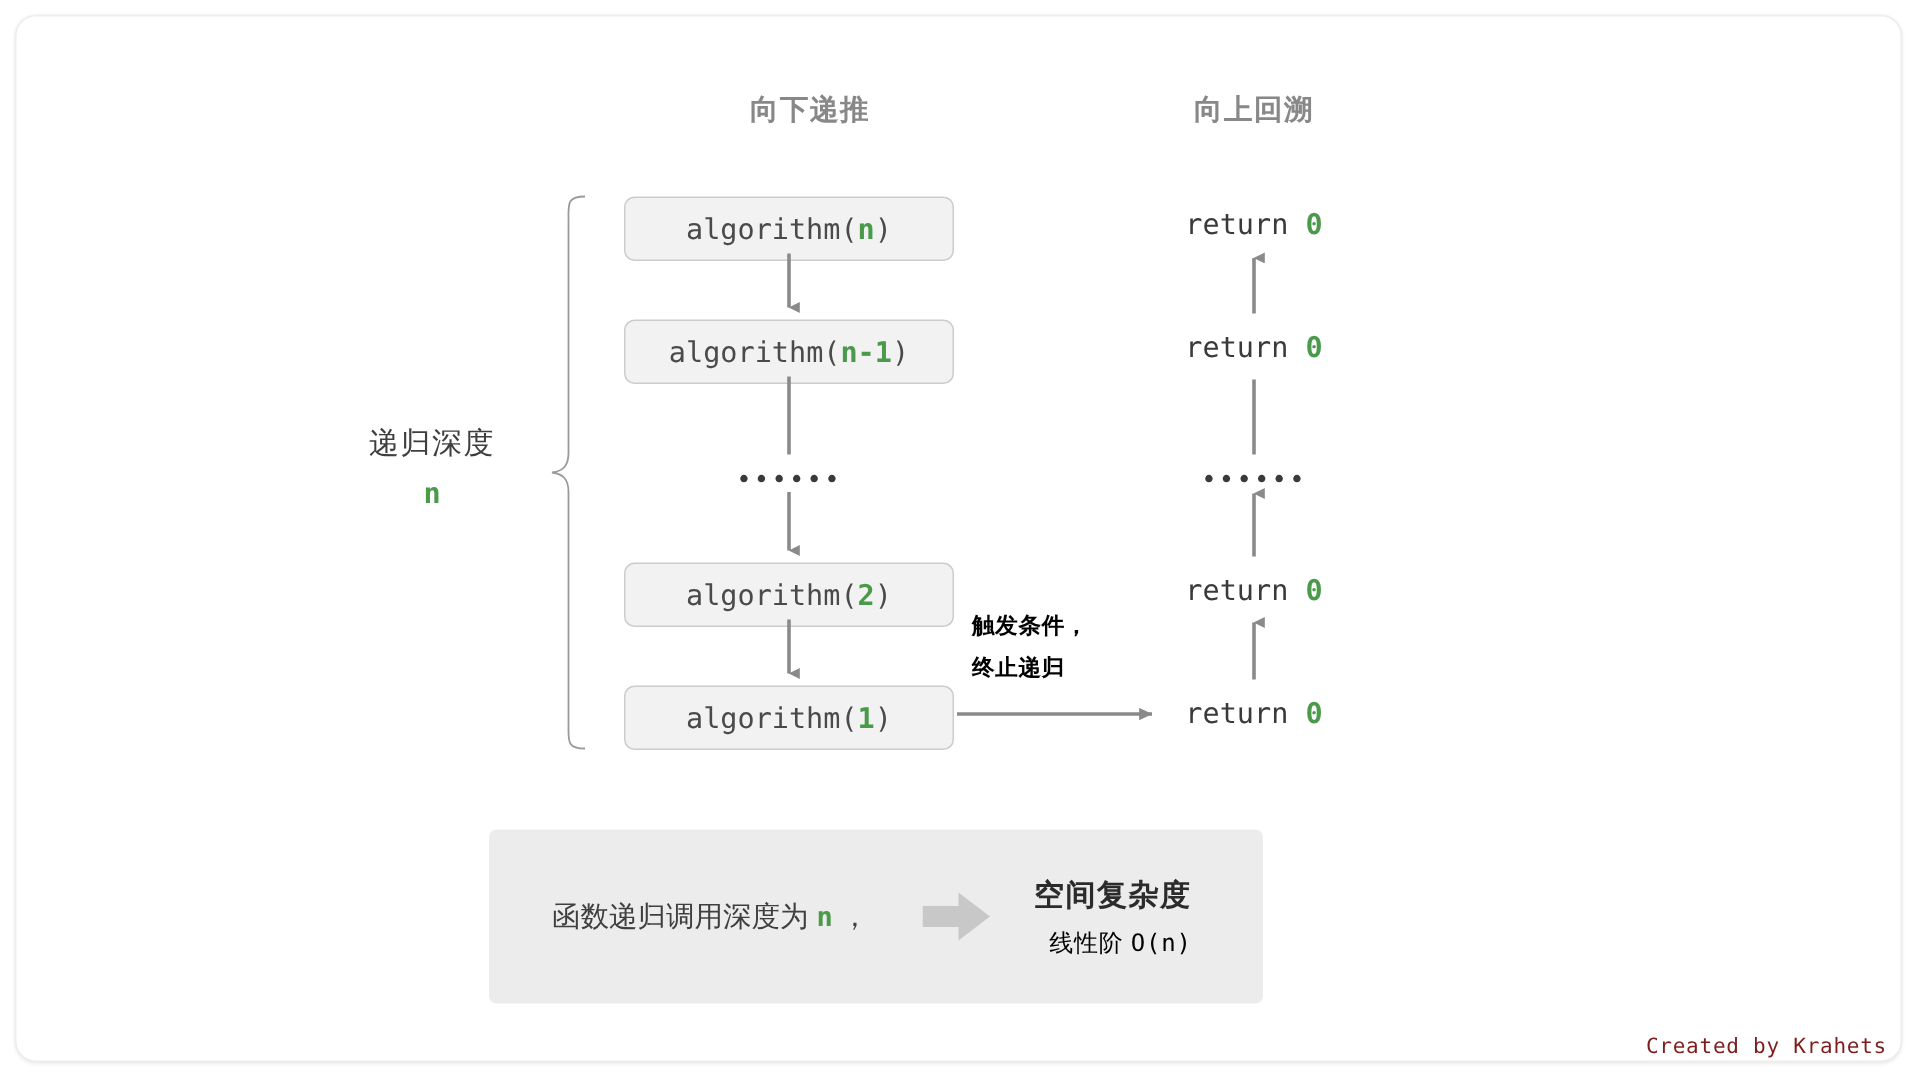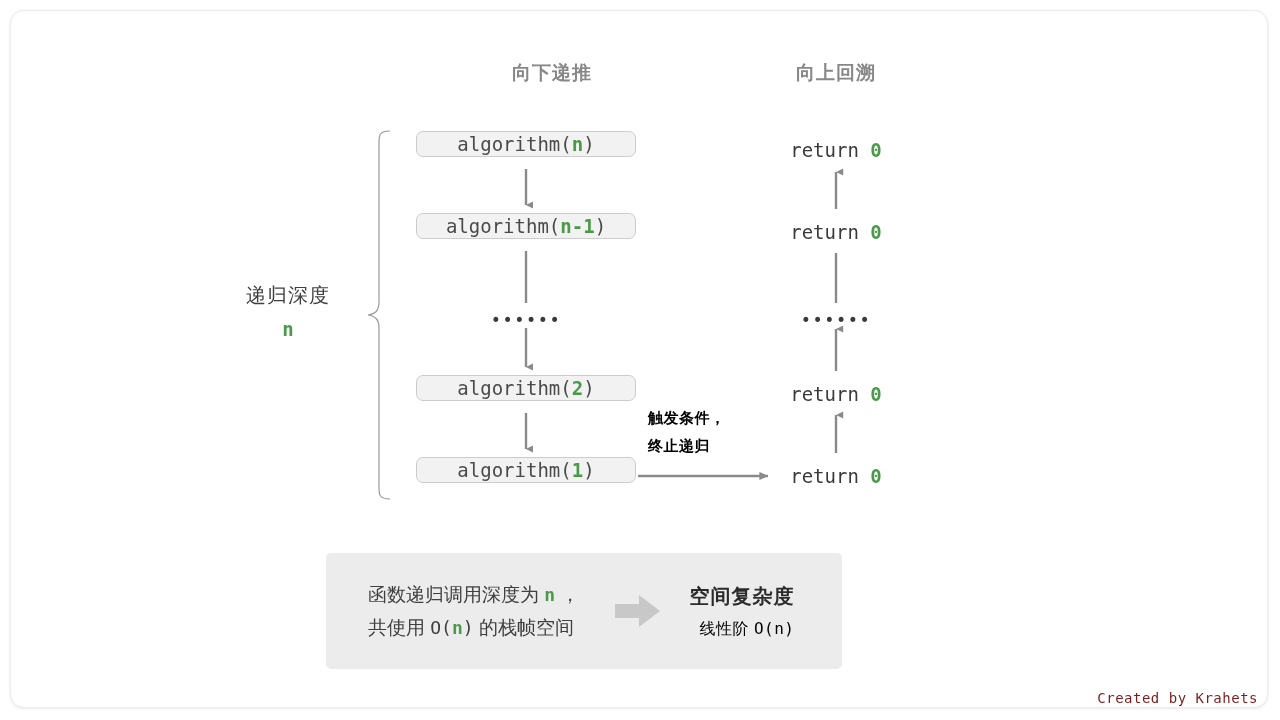--- a/index.html
+++ b/index.html
@@ -38,21 +38,21 @@
   
   .col-heading {
     position: absolute;
     font-size: 19px;
     font-weight: bold;
     color: #888888;
     letter-spacing: 1px;
     white-space: nowrap;
     transform: translateX(-50%);
   }
-  #heading-down  { left: 552px; top: 60px; }
+  #heading-down  { left: 540px; top: 60px; }
   #heading-up    { left: 836px; top: 60px; font-family: Liberation Serif, serif; }
 
   
   #depth-label {
     position: absolute;
     left: 288px;
     top: 282px;
     transform: translateX(-50%);
     text-align: center;
     white-space: nowrap;
@@ -79,21 +79,21 @@
     top: 130px;
     width: 26px;
     height: 370px;
   }
 
   
   .call-box {
     position: absolute;
     left: 416px;
     width: 220px;
-    height: 26px;
+    height: 43px;
     box-sizing: border-box;
     background: #f2f2f2;
     border: 1px solid #cccccc;
     border-radius: 7px;
     display: flex;
     align-items: center;
     justify-content: center;
     font-family: "DejaVu Sans Mono", "Liberation Mono", monospace;
     font-size: 19px;
     color: #4a4a4a;
@@ -323,21 +323,20 @@
   </svg>
 
   <div id="trigger-note">
     <div>触发条件，</div>
     <div>终止递归</div>
   </div>
 
   <div id="summary">
     <div id="summary-left">
       <div><span>函数递归调用深度为 </span><span class="gn">n</span><span> ，</span></div>
-      <div><span>共使用 </span><span class="mono">O(</span><span class="gn">n</span><span class="mono">)</span><span> 的栈帧空间</span></div>
     </div>
 
     <div id="summary-arrow">
       <svg width="46" height="34" viewBox="0 0 46 34">
         <path d="M 0 10 L 24 10 L 24 1 L 45 17 L 24 33 L 24 24 L 0 24 Z" fill="#c8c8c8"></path>
       </svg>
     </div>
 
     <div id="summary-right">
       <span class="title">空间复杂度</span>

